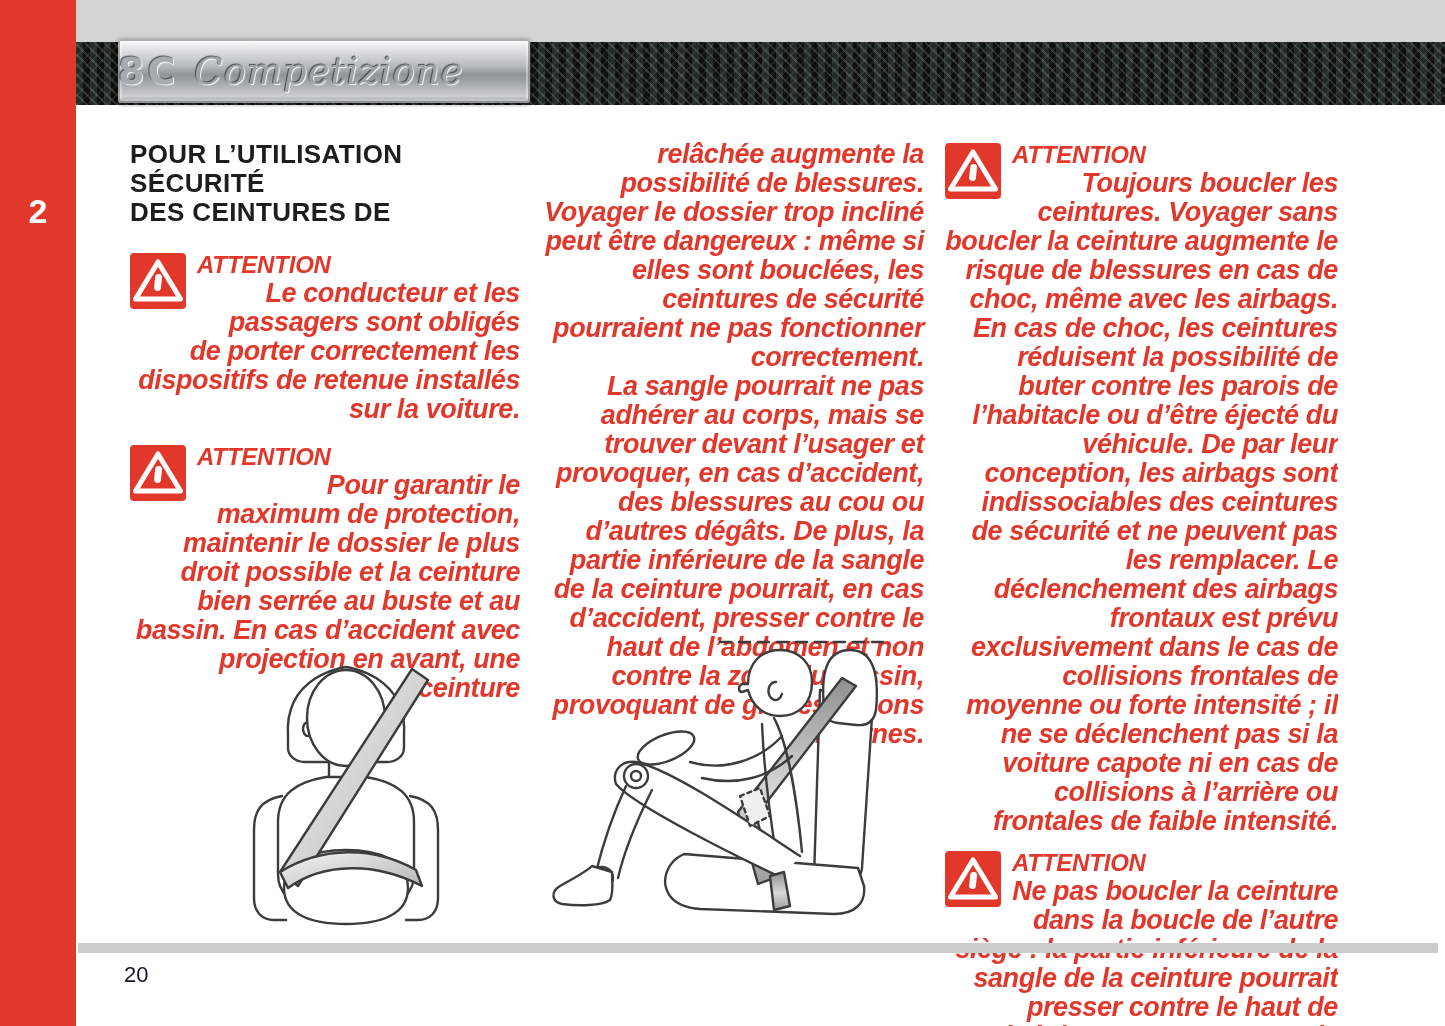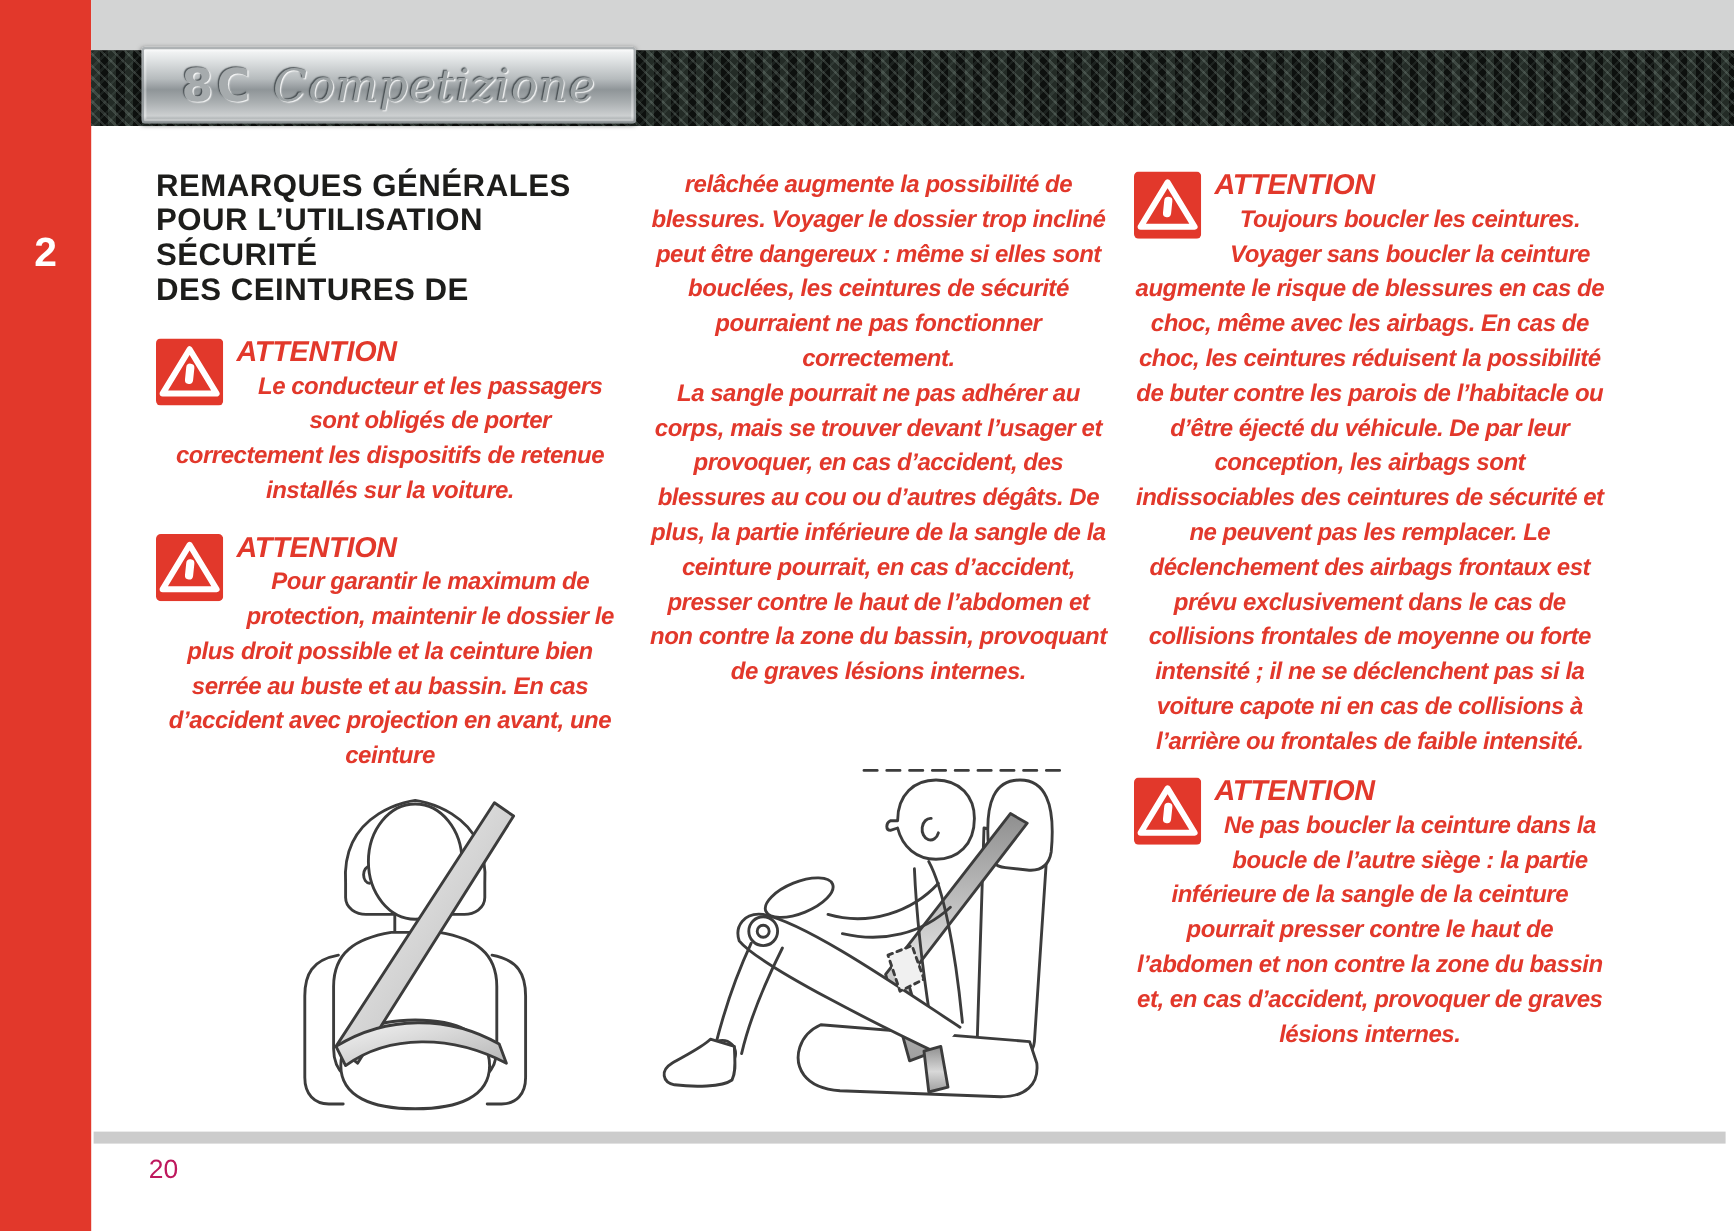--- a/index.html
+++ b/index.html
@@ -38,21 +38,21 @@
       repeating-linear-gradient(45deg, rgba(210,230,220,.16) 0 2px, rgba(0,0,0,0) 2px 7px),
       repeating-linear-gradient(-45deg, rgba(160,185,175,.10) 0 2px, rgba(0,0,0,0) 2px 7px),
       repeating-linear-gradient(90deg, #232b26 0 7px, #0d100e 7px 14px),
       repeating-linear-gradient(0deg, rgba(0,0,0,.45) 0 3px, rgba(0,0,0,0) 3px 7px);
   }
   .badge-plate{
     position:absolute;left:118px;top:39px;width:412px;height:64px;
     border-radius:3px;
     background:linear-gradient(180deg,#fbfcfc 0%,#e2e5e6 16%,#b6bbbd 42%,#8f9598 56%,#a9aeb0 72%,#cdd0d1 90%,#7d8486 100%);
     box-shadow: inset 0 0 0 2px rgba(110,117,120,.55), inset 0 0 0 4px rgba(255,255,255,.35), 0 1px 4px rgba(0,0,0,.55);
-    display:flex;align-items:center;justify-content:center;gap:16px;
+    display:flex;align-items:center;gap:16px;
   }
   .badge-8c{
     font-family:"DejaVu Sans", sans-serif;font-weight:bold;
     font-size:38px;letter-spacing:3px;color:#a6abad;
     text-shadow:1px 1px 1px rgba(255,255,255,.9), -1px -1px 1px rgba(55,62,66,.85);
   }
   .badge-script{
     font-family:"DejaVu Serif", serif;font-style:italic;font-weight:normal;
     font-size:37px;color:#9da3a5;letter-spacing:1px;
     text-shadow:1px 1px 1px rgba(255,255,255,.9), -1px -1px 1px rgba(55,62,66,.85);
@@ -78,56 +78,55 @@
     float:left;width:56px;height:56px;
     margin:3px 11px 2px 0;
   }
   .warn-title{
     color:var(--red);
     font-size:24px;font-weight:bold;font-style:italic;
     line-height:29px;letter-spacing:-.2px;margin-left:13px;
   }
   .red-text, .warn-body{
     color:var(--red);
-    font-size:20px;font-weight:bold;font-style:italic;
+    font-size:27px;font-weight:bold;font-style:italic;
     line-height:29px;letter-spacing:-.4px;
-    text-align:center;
+    text-align:right;
   }
 
   
   .fig1{position:absolute;left:226px;top:636px;}
   .fig2{position:absolute;left:524px;top:620px;}
 
   
   .footer-bar{
     position:absolute;left:78px;top:943px;width:1360px;height:10px;
     background:#cccccc;
   }
   .page-number{
     position:absolute;left:124px;top:962px;
-    font-size:22px;color:#be185d;
+    font-size:22px;color:#0f172a;
   }
 </style>
 </head>
 <body>
 
 <div class="sidebar">
   <div class="chapter-num">2</div>
 </div>
 
 <div class="header-gray"></div>
 <div class="header-carbon"></div>
 <div class="badge-plate">
   <span class="badge-8c">8C</span>
   <span class="badge-script">Competizione</span>
 </div>
 
 <div class="col col1">
   <h1 class="page-title">
-    <span>REMARQUES GÉNÉRALES</span>
     <span>POUR L’UTILISATION</span>
     <span>SÉCURITÉ</span>
     <span>DES CEINTURES DE</span>
   </h1>
 
   <div class="warn">
     <svg class="warn-icon" viewBox="0 0 56 56">
       <rect width="56" height="56" rx="4" fill="#e2382b"></rect>
       <path d="M28 9 L50.5 46 L5.5 46 Z" fill="none" stroke="#ffffff" stroke-width="5" stroke-linejoin="round"></path>
       <rect x="24.6" y="21" width="6.8" height="17" rx="3.4" fill="#ffffff" transform="rotate(6 28 30)"></rect>

